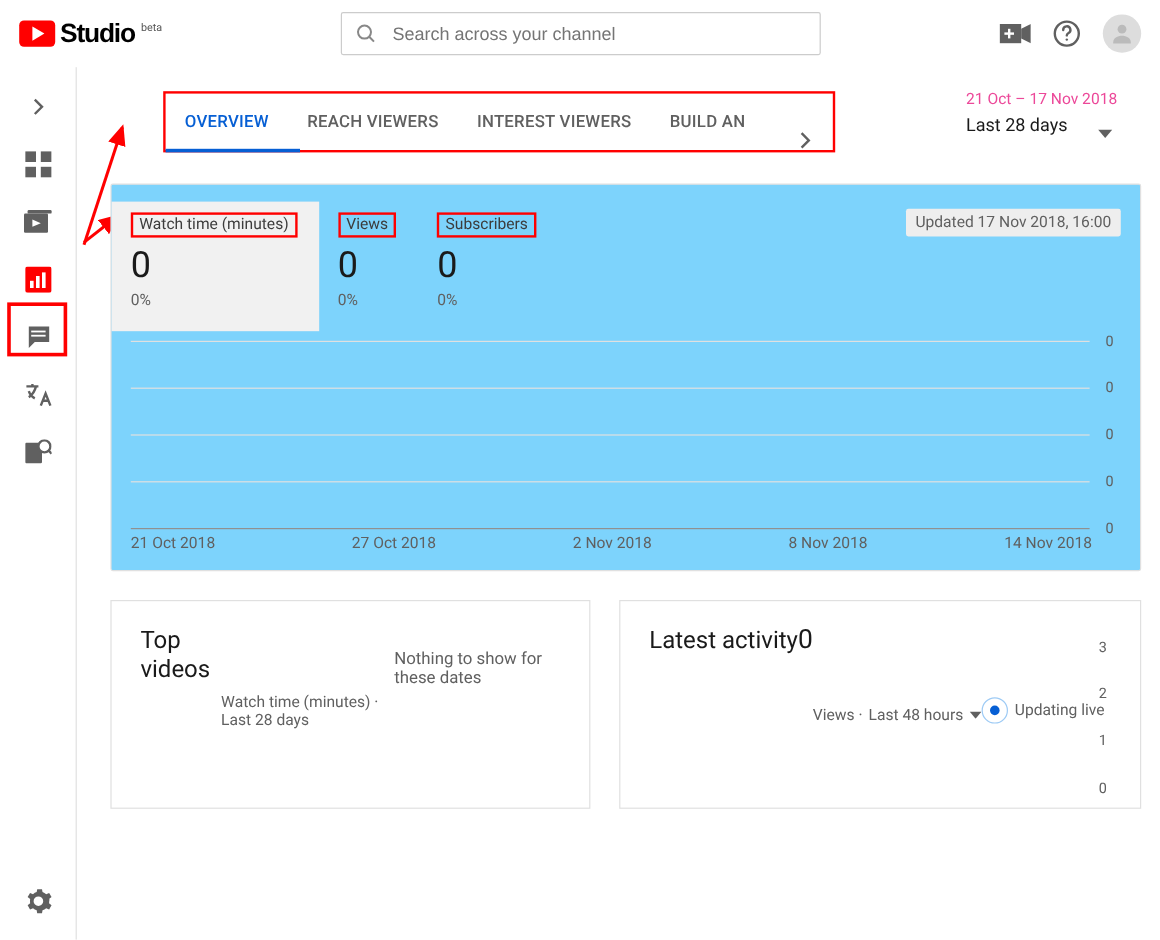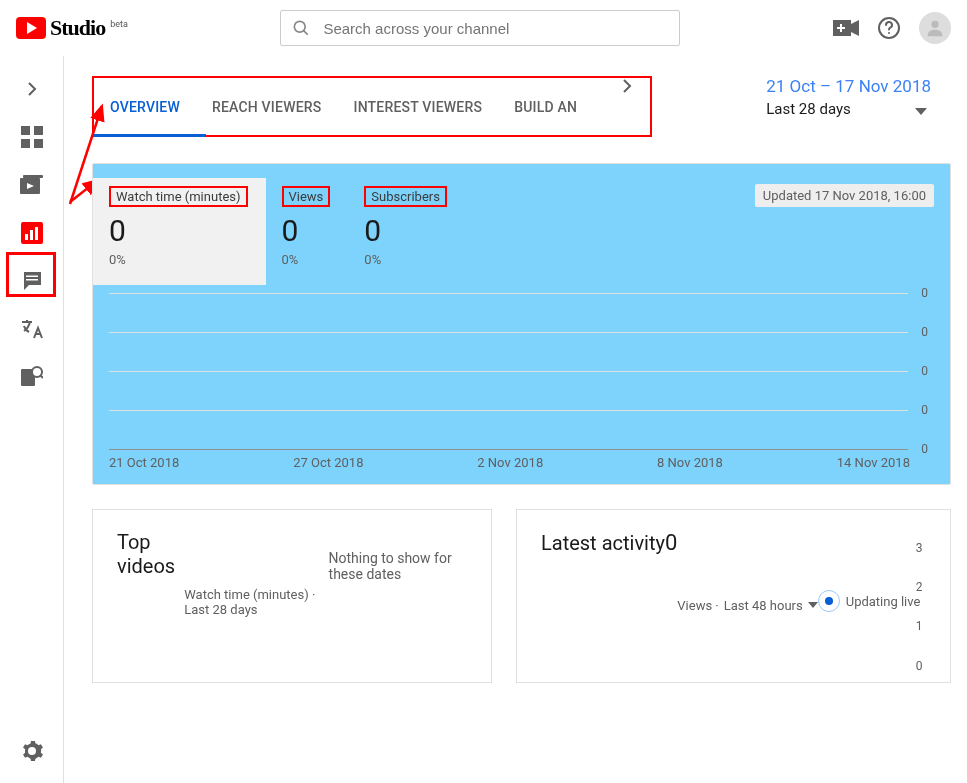--- a/index.html
+++ b/index.html
@@ -3,45 +3,45 @@
 <meta charset="utf-8">
 <style>
 * { box-sizing: border-box; margin: 0; padding: 0; }
 body { font-family: Roboto, Arial, sans-serif; background: #fff; width: 967px; height: 783px; overflow: hidden; color: #606060; }
 
 
 .header { height: 56px; display: flex; align-items: center; padding: 0 16px; background: #fff; }
 .logo-area { display: flex; align-items: center; gap: 4px; }
 .yt-icon { width: 30px; height: 22px; background: #ff0000; border-radius: 4px; position: relative; }
 .yt-icon::after { content: ''; position: absolute; left: 11px; top: 5px; border-left: 10px solid #fff; border-top: 6px solid transparent; border-bottom: 6px solid transparent; }
-.studio-text { font-size: 22px; font-weight: 700; color: #000; font-family: Liberation Serif, serif; letter-spacing: -1px; }
+.studio-text { font-size: 22px; font-weight: 700; color: #000; font-family: Liberation Sans, sans-serif; letter-spacing: -1px; }
 .beta { font-size: 9px; color: #555; align-self: flex-start; margin-top: 4px; margin-left: 1px; }
 .search-wrap { flex: 1; display: flex; justify-content: center; }
 .search-box { width: 400px; height: 36px; border: 1px solid #ccc; border-radius: 2px; display: flex; align-items: center; padding: 0 10px; gap: 12px; }
 .search-input { border: none; outline: none; font-size: 15px; color: #606060; flex: 1; background: transparent; }
 .header-actions { display: flex; align-items: center; gap: 18px; }
 .avatar { width: 32px; height: 32px; border-radius: 50%; background: #ddd; display: flex; align-items: center; justify-content: center; }
 
 
 .sidebar { position: absolute; left: 0; top: 56px; width: 64px; height: calc(100% - 56px); border-right: 1px solid #e0e0e0; background: #fff; display: flex; flex-direction: column; align-items: center; padding-top: 14px; gap: 10px; }
 .side-item { width: 40px; height: 38px; display: flex; align-items: center; justify-content: center; color: #606060; }
 .side-highlight { position: absolute; left: 6px; width: 50px; height: 45px; border: 3px solid #ff0000; top: 196px; }
 
 
 .arrow-svg { position: absolute; left: 60px; top: 84px; pointer-events: none; }
 
 
 .main { position: absolute; left: 64px; top: 56px; right: 0; bottom: 0; padding: 20px 16px 0 28px; overflow: hidden; }
 .top-row { display: flex; align-items: flex-start; }
-.tabs-wrap { border: 2px solid #ff0000; display: flex; align-items: flex-start; height: 61px; padding: 0 12px 0 0; width: 560px; position: relative; }
+.tabs-wrap { border: 2px solid #ff0000; display: flex; align-items: flex-end; height: 51px; padding: 0 12px 0 0; width: 560px; position: relative; margin-left: 44px; }
 .tab { font-size: 14px; font-weight: 500; color: #606060; padding: 0 16px; height: 100%; display: flex; align-items: center; letter-spacing: 0.2px; white-space: nowrap; }
 .tab.active { color: #065fd4; }
 .tab-underline { position: absolute; height: 3px; background: #065fd4; bottom: -2px; left: 0px; width: 112px; }
 .date-picker { margin-left: auto; padding-right: 20px; padding-left: 30px; }
-.date-range { font-size: 17px; color: #3b82f6; }
+.date-range { font-size: 13px; color: #ec4899; }
 .date-label { font-size: 15px; color: #1a1a1a; margin-top: 4px; }
 .dropdown-arrow { position: absolute; right: 24px; top: 32px; }
 
 
 .card { border: 1px solid #e0e0e0; border-radius: 2px; margin-top: 26px; background: #7dd3fc; }
 .metrics-card { padding: 0 0 14px 0; }
 .metrics-row { display: flex; align-items: flex-start; padding: 14px 16px 0 0; }
 .metric { padding: 8px 18px 18px 16px; margin-right:0px; }
 .metric.selected { background: #f1f1f1; }
 .metric-label { font-size: 13px; color: #3c3c3c; border: 2px solid #ff0000; padding: 1px 5px; display: inline-block; margin-bottom: 6px; }

